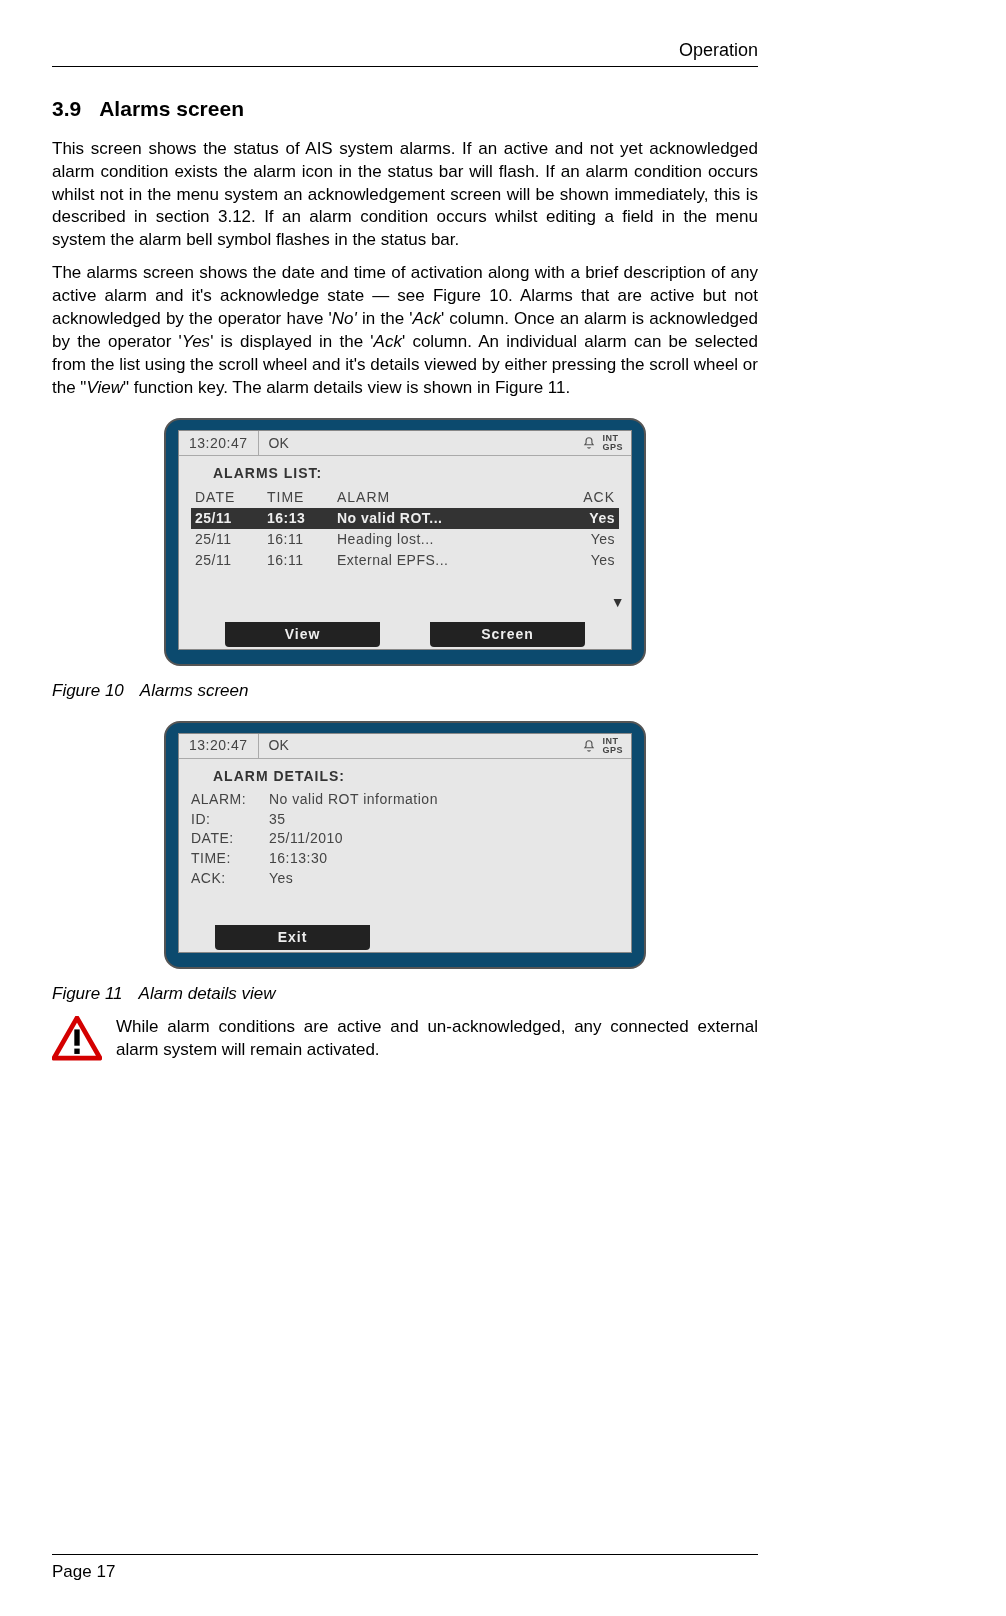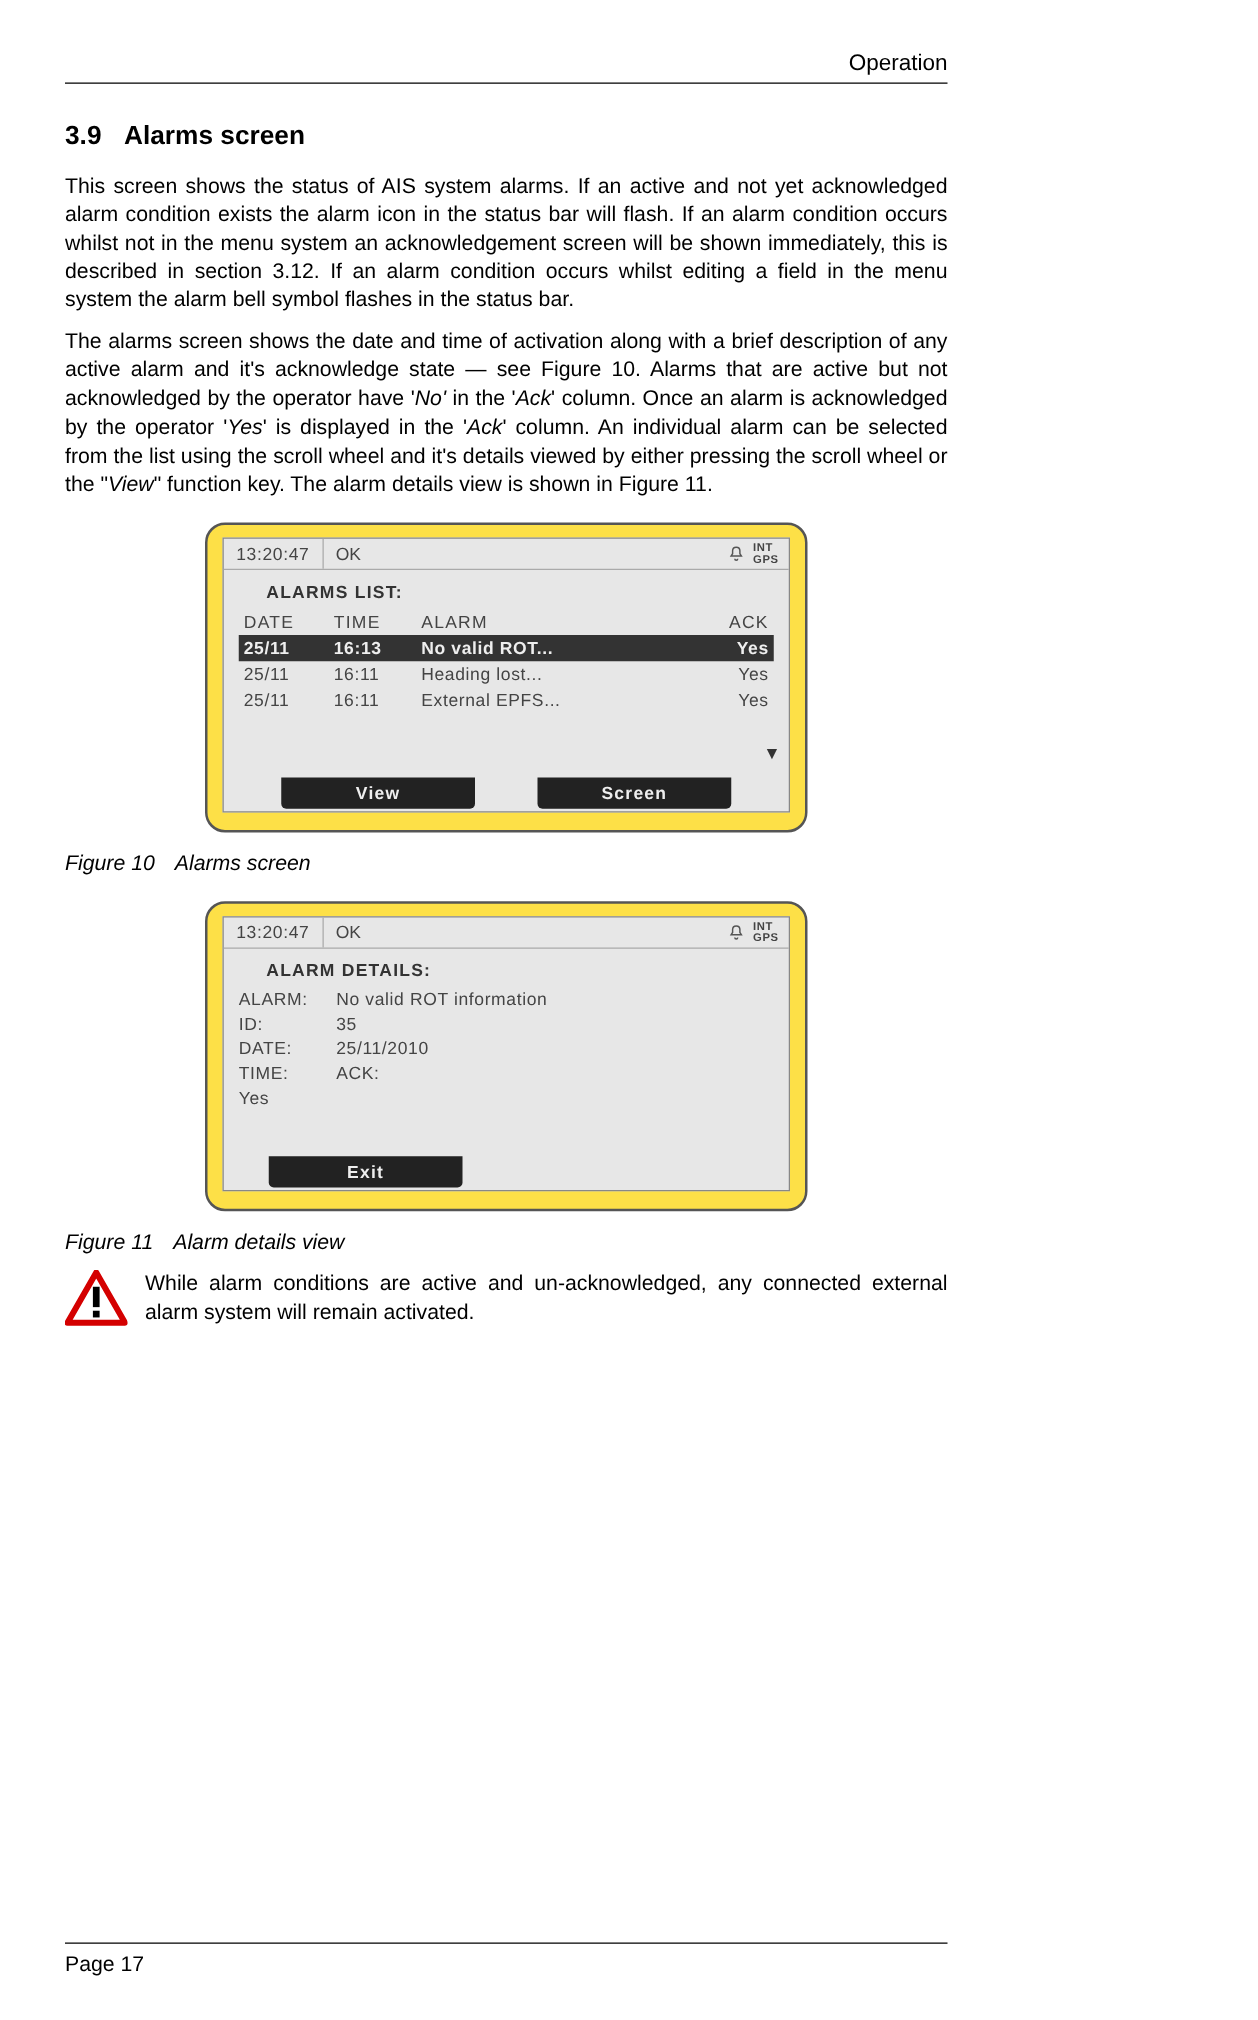--- a/index.html
+++ b/index.html
@@ -40,21 +40,21 @@
     text-align: justify;
     font-size: 17px;
   }
   .device {
     width: 482px;
     margin: 18px auto 6px auto;
   }
   .device-frame {
     border: 2px solid #555;
     border-radius: 16px;
-    background: #fde047;
+    background: #0c4a6e;
     padding: 10px 12px 14px 12px;
   }
   .screen {
     border: 1px solid #888;
     background: #e7e7e7;
     font-family: "Arial Narrow", Arial, sans-serif;
     color: #444;
   }
   .status-bar {
     display: flex;
@@ -272,20 +272,21 @@
         <div class="screen-body">
           <div class="screen-title">ALARM DETAILS:</div>
           <div class="detail-grid">
             <div>ALARM:</div>
             <div>No valid ROT information</div>
             <div>ID:</div>
             <div>35</div>
             <div>DATE:</div>
             <div>25/11/2010</div>
             <div>TIME:</div>
+            <div>16:13:30</div>
             <div>ACK:</div>
             <div>Yes</div>
           </div>
         </div>
         <div class="softkeys single">
           <div class="softkey">Exit</div>
         </div>
       </div>
     </div>
   </div>

